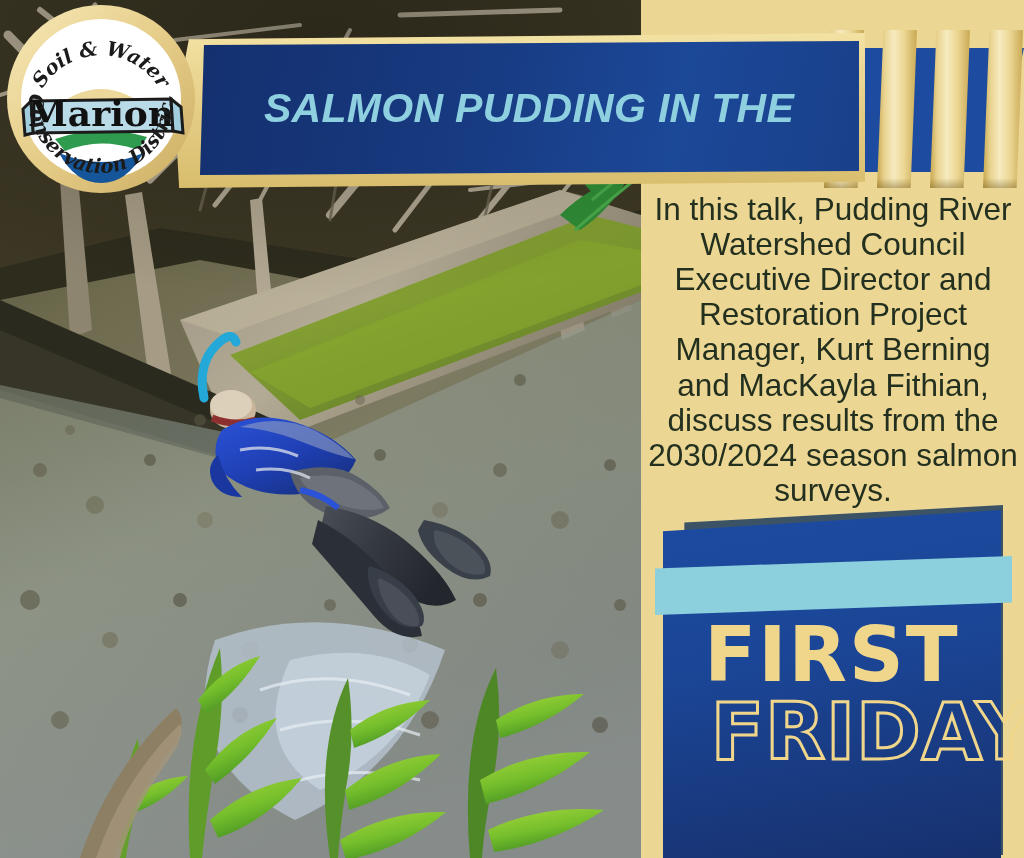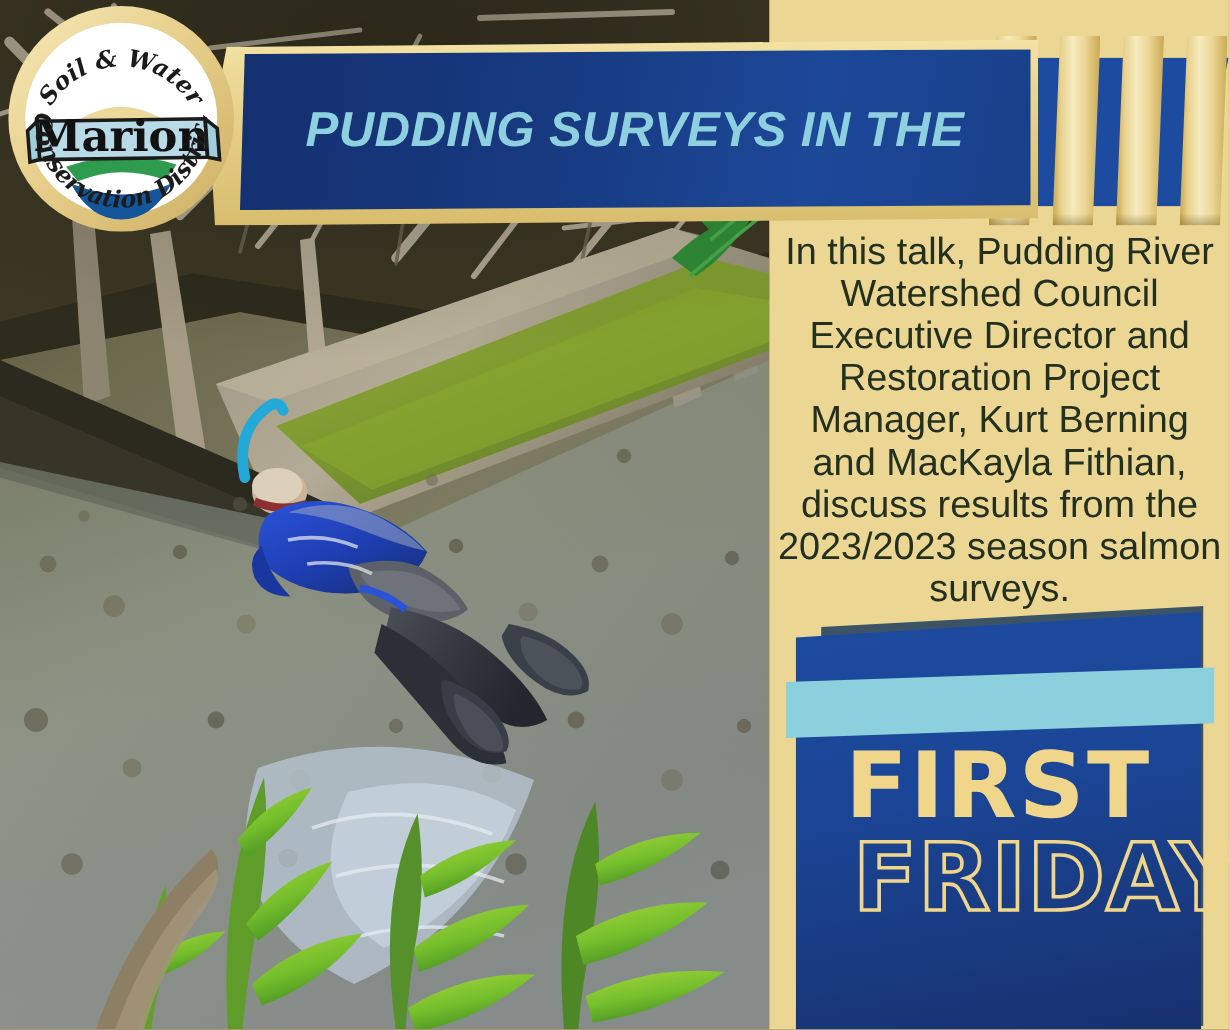--- a/index.html
+++ b/index.html
@@ -337,33 +337,33 @@
       <path d="M96,858 q28,-80 84,-134 q6,10 -10,34 q-36,48 -50,100 z" fill="#a4957a" opacity="0.8"></path>
 
       <rect width="641" height="300" fill="url(#shadeTop)" opacity="0.5"></rect>
     </svg>
   </div>
 
   <div class="banner-wrap">
     <div class="banner-frame"></div>
     <div class="banner-fill"></div>
     <div class="banner-text">
-      <div class="l1">PUDDING SURVEYS IN THE</div>
+      <div class="l1">SALMON PUDDING IN THE</div>
     </div>
   </div>
 
   <div class="stripe-block">
     <div class="bluebar"></div>
     <div class="bar b1"></div>
     <div class="bar b2"></div>
     <div class="bar b3"></div>
     <div class="bar b4"></div>
   </div>
 
-  <div class="blurb">In this talk, Pudding River Watershed Council Executive Director and Restoration Project Manager, Kurt Berning and MacKayla Fithian, discuss results from the 2023/2023 season salmon surveys.</div>
+  <div class="blurb">In this talk, Pudding River Watershed Council Executive Director and Restoration Project Manager, Kurt Berning and MacKayla Fithian, discuss results from the 2030/2024 season salmon surveys.</div>
 
   <div class="ff-wrap">
     <div class="ff-shadow"></div>
     <div class="ff-panel"></div>
     <div class="ff-band"></div>
     <div class="ff-first">FIRST</div>
     <div class="ff-friday">FRIDAY</div>
   </div>
 
   <div class="logo">

